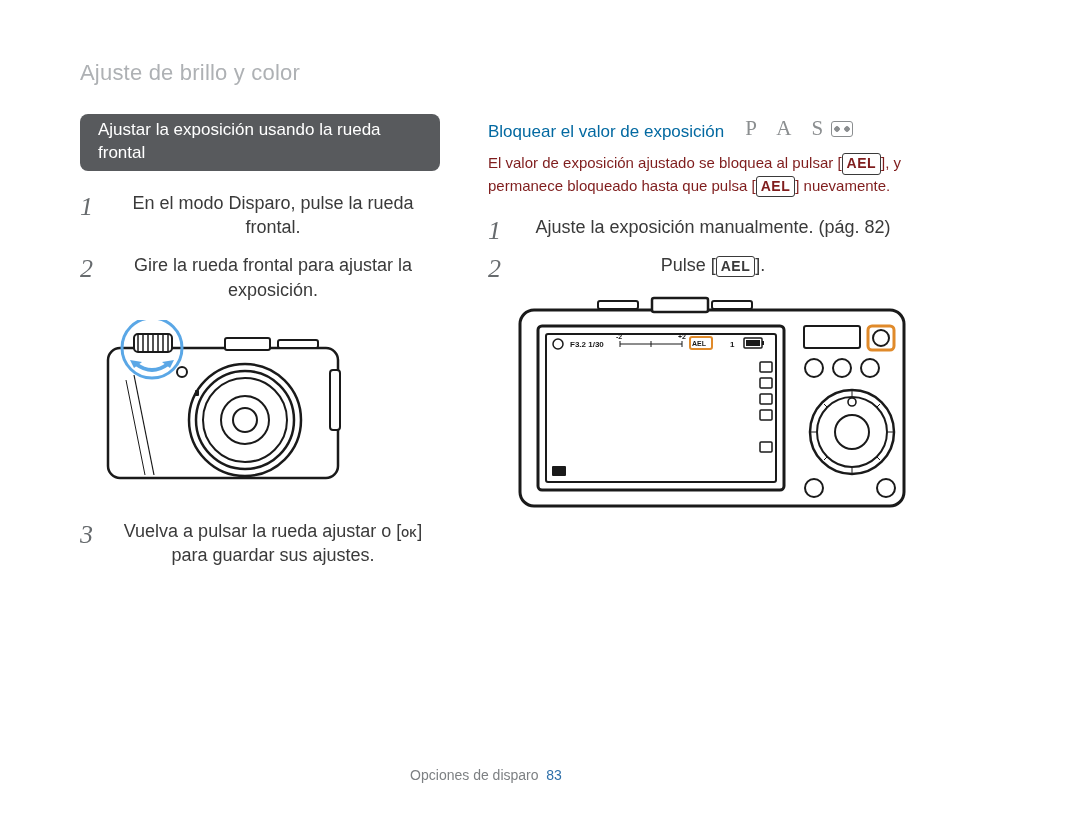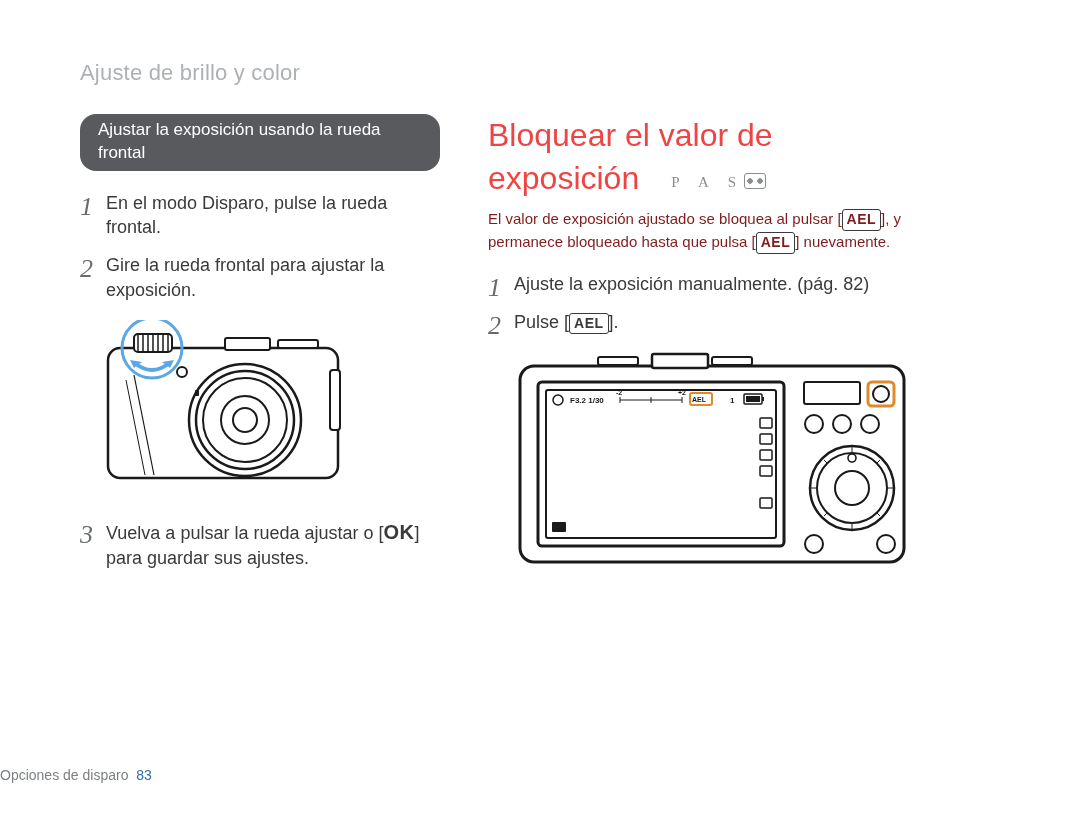--- a/index.html
+++ b/index.html
@@ -32,65 +32,66 @@
   }
   .col {
     flex: 1 1 0;
     font-size: 18px;
     line-height: 1.35;
   }
   .pill {
     display: inline-block;
     background: #585a5d;
     color: #ffffff;
-    border-radius: 16px;
+    border-radius: 8px;
     padding: 5px 18px 6px;
     font-size: 17px;
     font-weight: 400;
     margin-bottom: 20px;
   }
   ol.steps {
     list-style: none;
     margin: 0;
     padding: 0;
     counter-reset: step;
   }
   ol.steps > li {
     counter-increment: step;
     position: relative;
     padding-left: 26px;
     margin: 0 0 14px 0;
+    text-align: center;
   }
   ol.steps > li::before {
     content: counter(step);
     position: absolute;
     left: 0;
     top: -2px;
     font-family: Georgia, "Times New Roman", serif;
     font-style: italic;
     font-size: 26px;
     color: #676b6e;
     font-weight: 400;
   }
   .figure-front {
     margin: 18px 0 24px 10px;
   }
   .h2-blue {
-    font-size: 32px;
-    color: #ef4444;
+    font-size: 17px;
+    color: #0369a1;
     font-weight: 400;
     display: inline;
   }
   .modes {
     display: inline-block;
-    margin-left: 27px;
+    margin-left: 16px;
     font-family: Georgia, serif;
     letter-spacing: 8px;
     color: #8b8e90;
-    font-size: 15px;
+    font-size: 21px;
     vertical-align: 2px;
   }
   .mode-movie {
     display: inline-block;
     width: 20px;
     height: 14px;
     border: 1.6px solid #8b8e90;
     border-radius: 3px;
     position: relative;
     vertical-align: -2px;
@@ -109,40 +110,41 @@
     border: 1.3px solid #3a3a3a;
     border-radius: 3px;
     padding: 0 4px;
     font-weight: 700;
     font-size: 14px;
     letter-spacing: 0.5px;
   }
   .ok-box {
     display: inline-block;
     font-weight: 800;
-    font-size: 20px;
+    font-size: 10px;
     letter-spacing: 0.5px;
   }
   .bullets {
     list-style: none;
     margin: 4px 0 18px 0;
     padding: 0 0 0 22px;
     font-size: 15px;
     color: #6a6e71;
   }
   .bullets li::before {
     content: "•";
     display: inline-block;
     width: 14px;
     margin-left: -14px;
   }
   .footer {
     position: absolute;
     bottom: 32px;
     left: 0; right: 0;
+    text-align: center;
     font-size: 14px;
     color: #7d8083;
   }
   .footer .pnum { color: #2d6fa9; }
   .rear-figure {
     margin-top: 8px;
     margin-left: 24px;
   }
   
   svg { display: block; }

